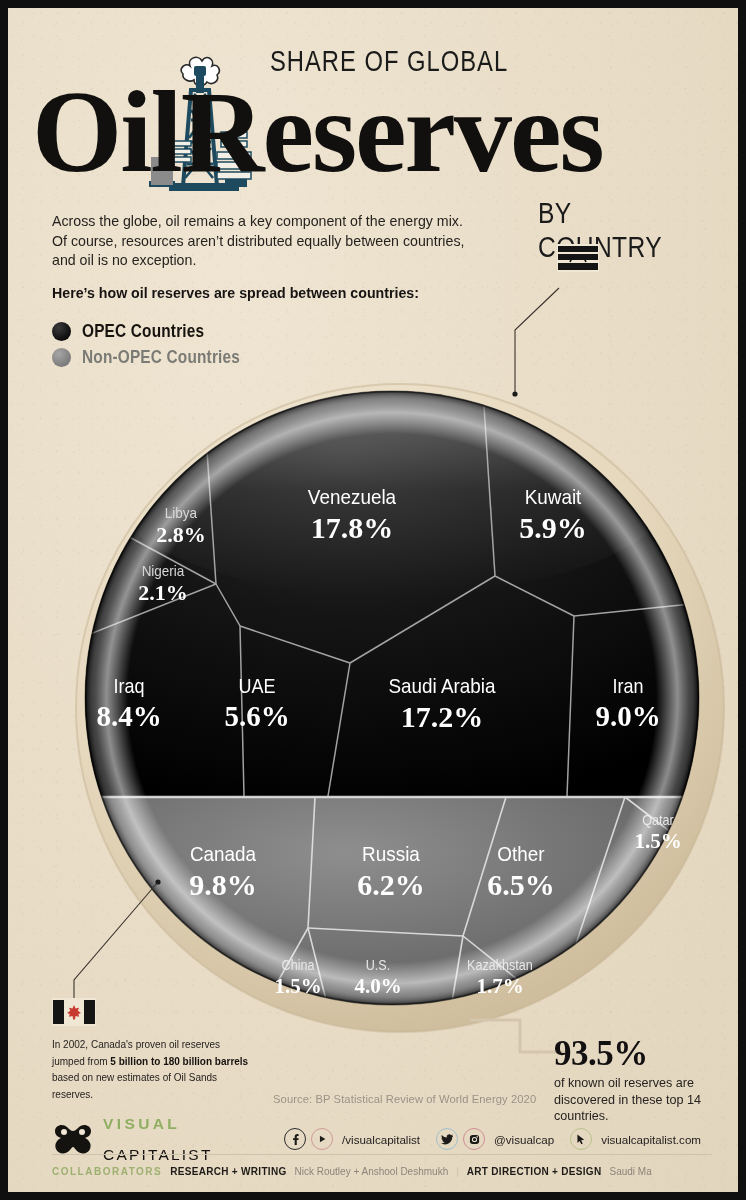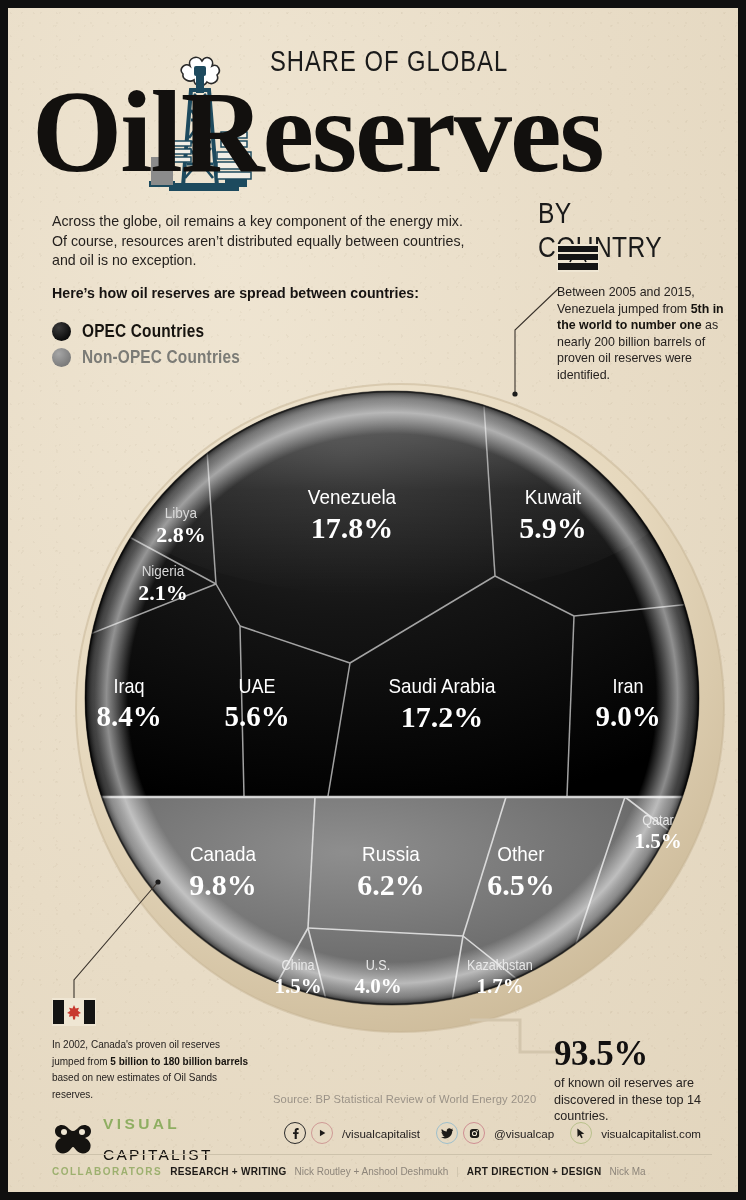--- a/index.html
+++ b/index.html
@@ -119,21 +119,21 @@
   #brand .words { line-height: 1; }
   #brand .w1 {
     font-size: 15.5px; font-weight: 700; letter-spacing: 3.4px;
     color: #8fae62; font-family: "Liberation Sans", sans-serif;
   }
   #brand .w2 {
     font-size: 15.5px; font-weight: 400; letter-spacing: 2.2px;
     color: #15120f; font-family: "Liberation Sans", sans-serif; margin-top: 15px; text-align: right;
   }
   #social {
-    position: absolute; right: 26px; top: 18px;
+    position: absolute; right: 26px; top: 24px;
     display: flex; align-items: center; gap: 5px;
   }
   .sico {
     width: 22px; height: 22px; border-radius: 50%;
     border: 1.4px solid #2b2b2b;
     display: flex; align-items: center; justify-content: center; flex: none;
     background: transparent;
   }
   .sico.yt { border-color: #cf9a96; }
   .sico.ig { border-color: #cf8f93; }
@@ -382,28 +382,20 @@
   </svg>
 
   <div id="callout-ven">
     <svg class="flag" viewBox="0 0 42 28">
       <rect x="0" y="0" width="42" height="28" fill="#efe6d3"></rect>
       <rect x="1" y="2" width="40" height="6" fill="#141414"></rect>
       <rect x="1" y="10" width="40" height="6" fill="#141414"></rect>
       <rect x="1" y="19" width="40" height="7" fill="#141414"></rect>
       <path d="M13 18 a8.5 8.5 0 0 1 16 0" fill="none" stroke="#141414" stroke-width="1.6"></path>
     </svg>
-    <div class="txt">
-      <span>Between 2005 and 2015,</span>
-      <span>Venezuela jumped from </span><b>5th</b>
-      <b>in the world to number one</b>
-      <span>as nearly 200 billion</span>
-      <span>barrels of proven oil</span>
-      <span>reserves were identified.</span>
-    </div>
   </div>
 
   <div id="callout-can">
     <svg class="flag" viewBox="0 0 44 28">
       <rect x="0" y="0" width="44" height="28" fill="#efe6d3"></rect>
       <rect x="1" y="2" width="11" height="24" fill="#141414"></rect>
       <rect x="32" y="2" width="11" height="24" fill="#141414"></rect>
       <path d="M22 7 l1.6 3.6 3.4-.9 -1.2 3.1 3.2 2.1 -2.6 1.2 .7 2.6 -3.6-.7 -.5 3.6h-1.9l-.5-3.6 -3.6 .7 .7-2.6 -2.6-1.2 3.2-2.1 -1.2-3.1 3.4 .9z" fill="#c8392f"></path>
     </svg>
     <div class="txt">
@@ -475,17 +467,17 @@
     </div>
 
     <div id="rule"></div>
 
     <div id="collab">
       <span class="ck">COLLABORATORS</span>
       <span class="role">RESEARCH + WRITING</span>
       <span class="nm">Nick Routley + Anshool Deshmukh</span>
       <span class="sep">|</span>
       <span class="role">ART DIRECTION + DESIGN</span>
-      <span class="nm">Nick Ma</span>
+      <span class="nm">Saudi Ma</span>
     </div>
   </div>
 
 </div>
 
 </body></html>

